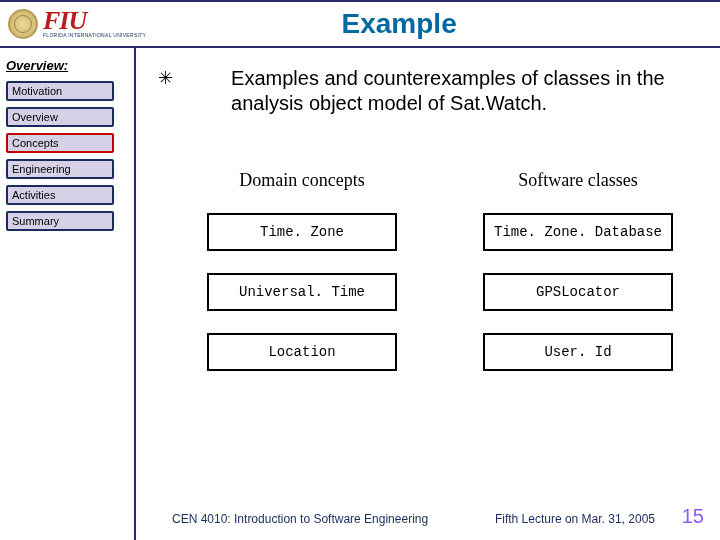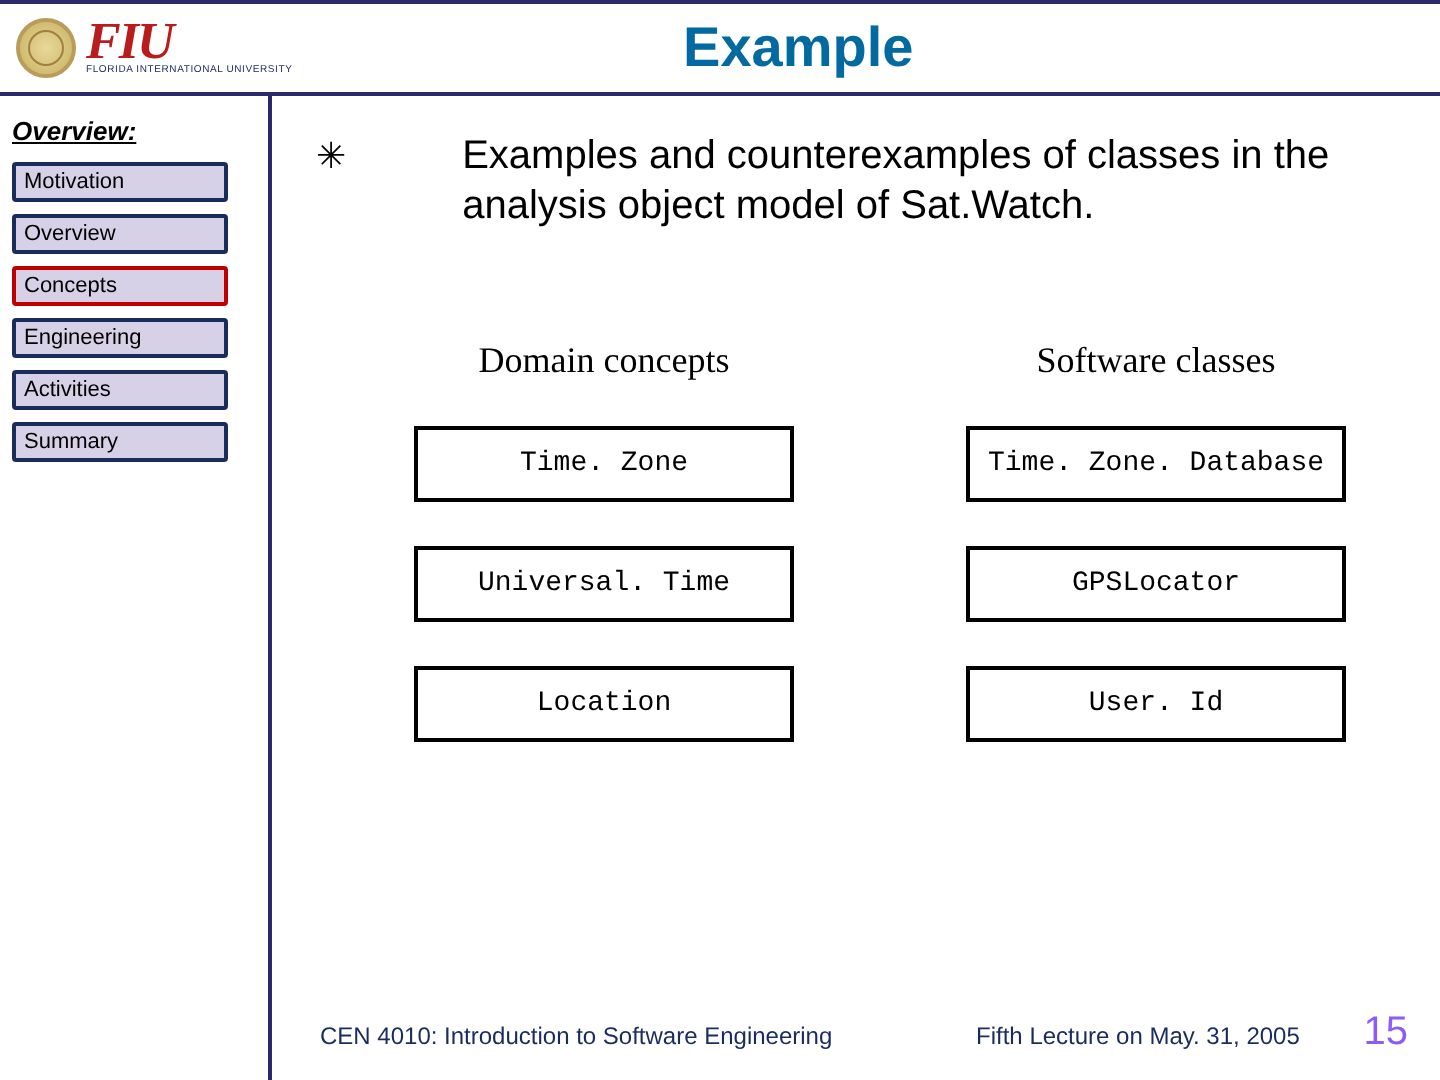--- a/index.html
+++ b/index.html
@@ -151,21 +151,21 @@
       align-items: center;
       justify-content: center;
       font-family: "Courier New", monospace;
       font-size: 14px;
       margin-bottom: 22px;
       background: #fff;
     }
     .footer {
       position: absolute;
       bottom: 12px;
-      left: 0;
+      left: 12px;
       right: 0;
       display: flex;
       align-items: baseline;
       padding: 0 16px 0 24px;
       font-size: 12px;
       color: #1a2b5e;
     }
     .footer-left { flex: 0 0 auto; }
     .footer-center { flex: 1; text-align: center; padding-left: 40px;}
     .footer-page {
@@ -215,17 +215,17 @@
       <div class="col">
         <div class="col-head">Software classes</div>
         <div class="class-box">Time. Zone. Database</div>
         <div class="class-box">GPSLocator</div>
         <div class="class-box">User. Id</div>
       </div>
     </div>
 
     <div class="footer">
       <div class="footer-left">CEN 4010: Introduction to Software Engineering</div>
-      <div class="footer-center">Fifth Lecture on May. 31, 2005</div>
+      <div class="footer-center">Fifth Lecture on Mar. 31, 2005</div>
       <div class="footer-page">15</div>
     </div>
   </div>
 </div>
 
 </body></html>

